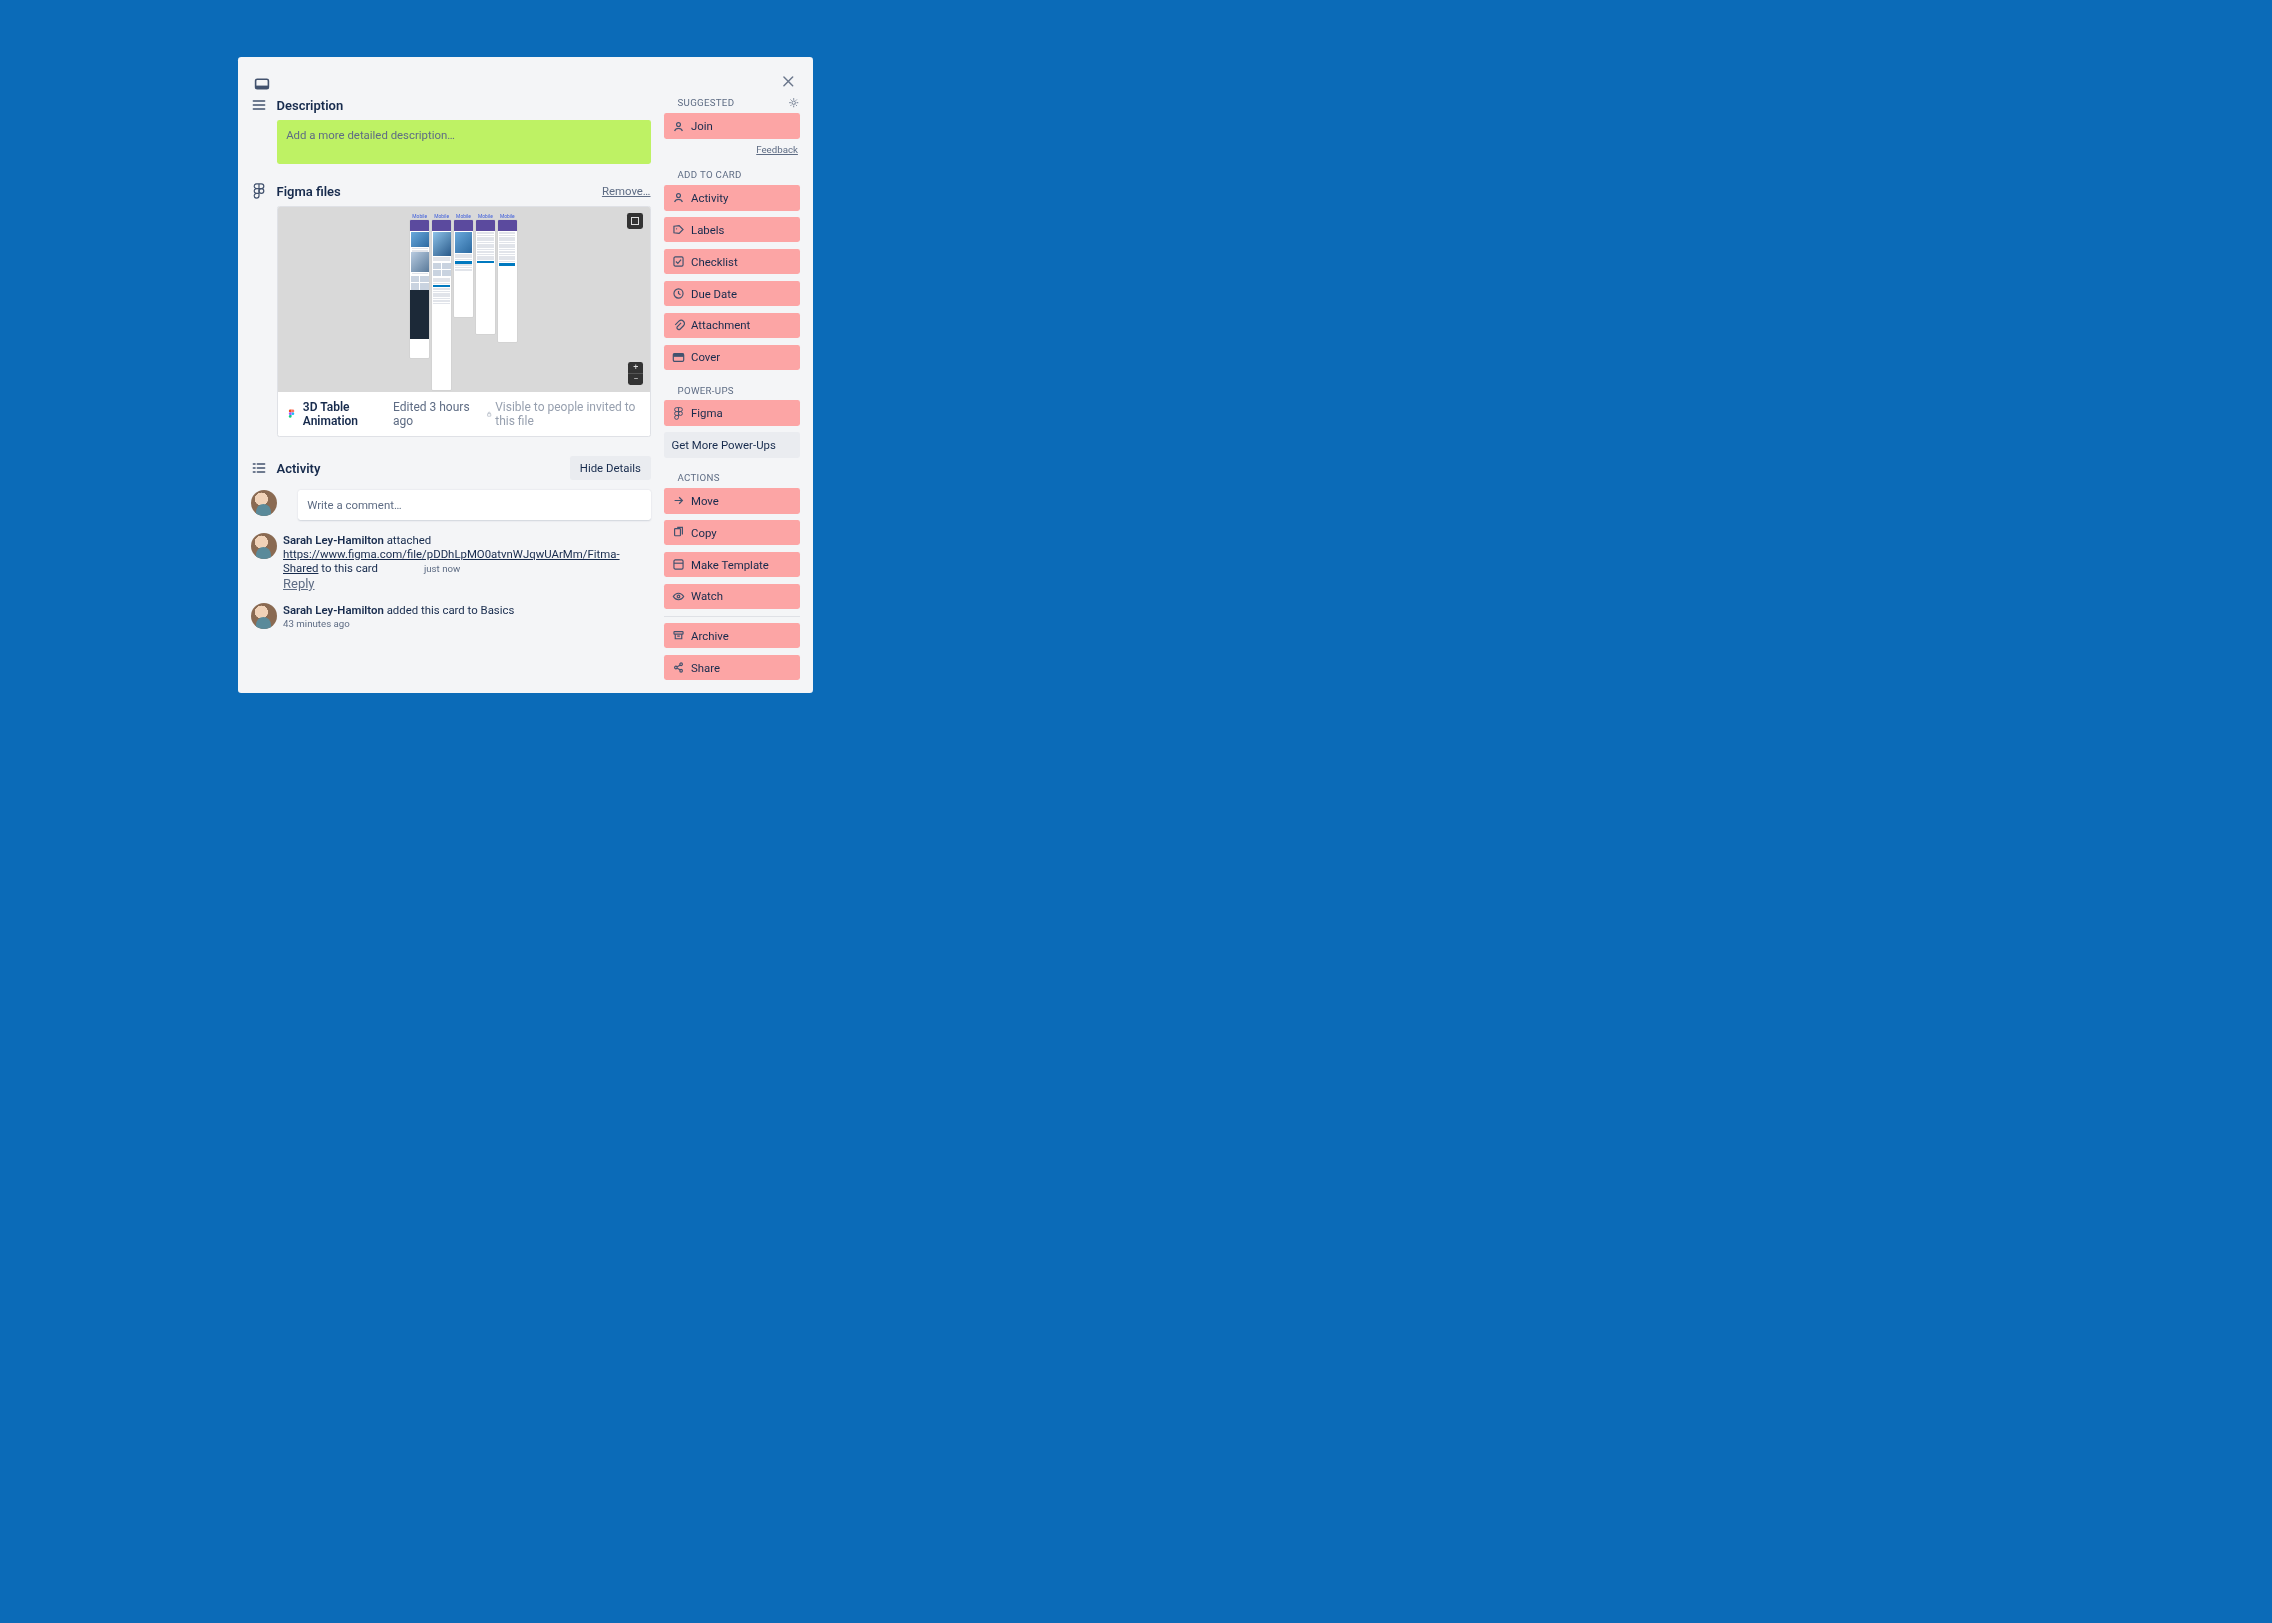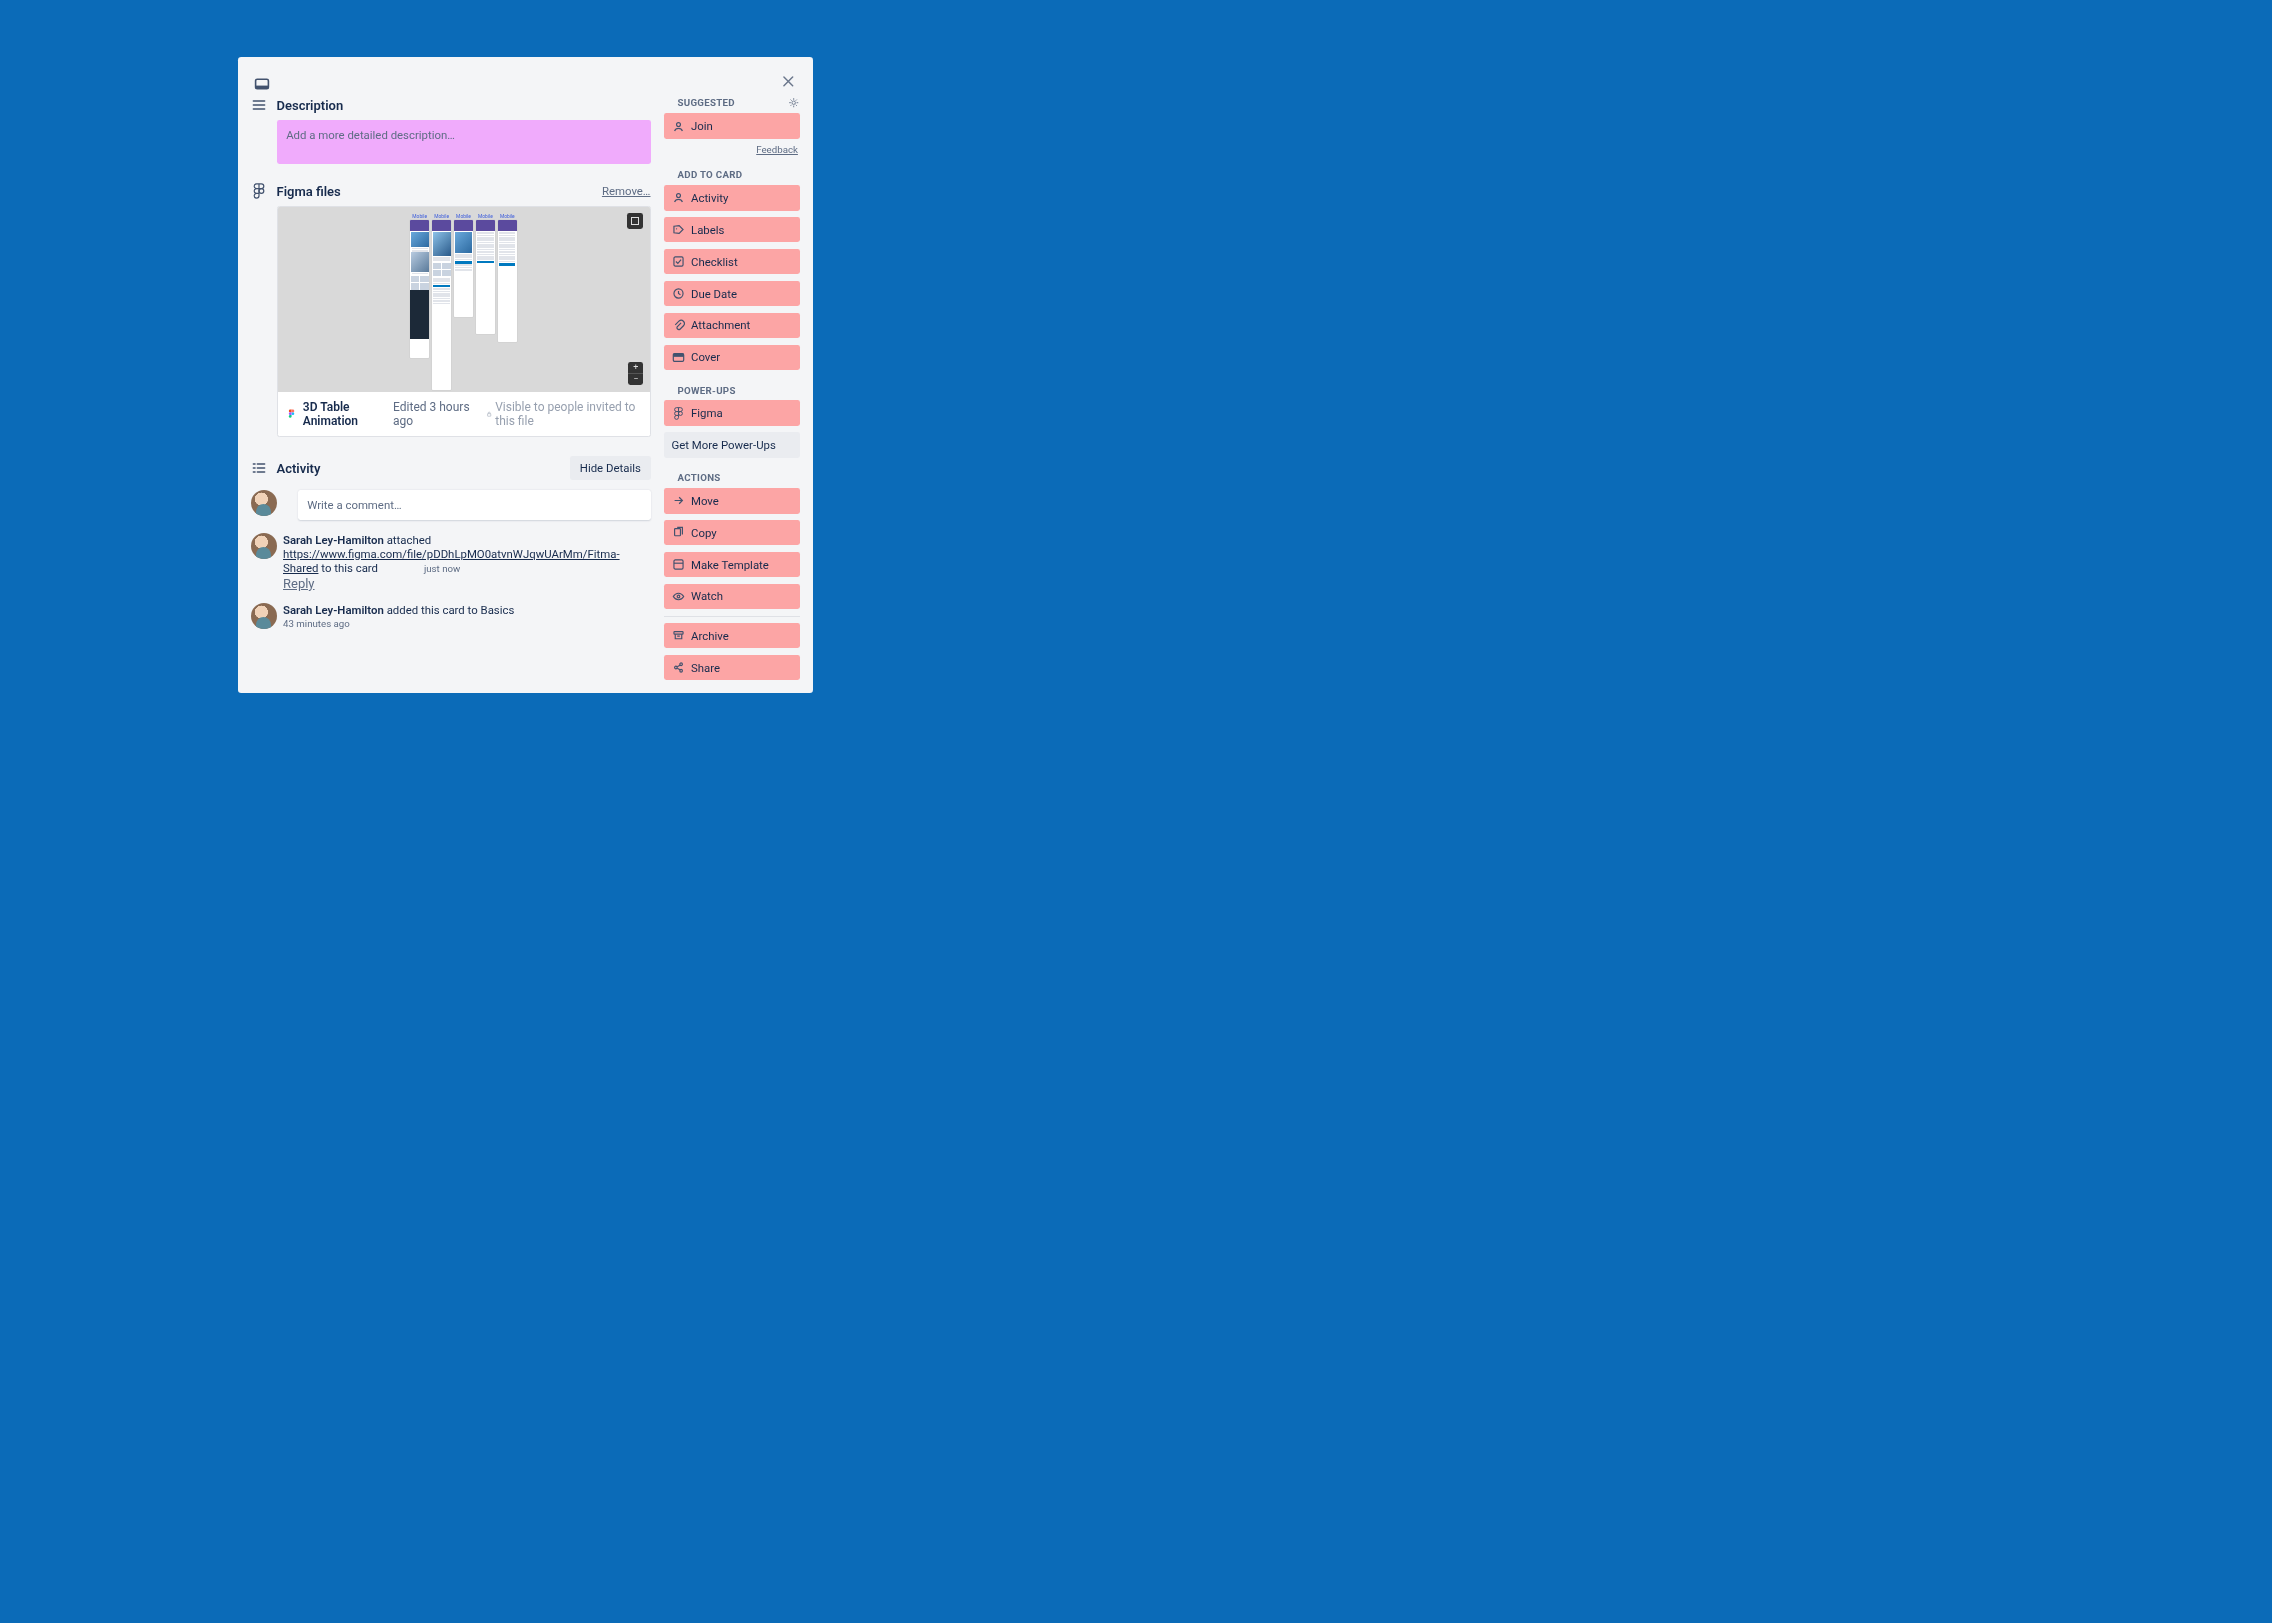--- a/index.html
+++ b/index.html
@@ -87,21 +87,21 @@
       flex: 1;
     }
     .section-head .sec-action {
       font-size: 11.4px;
       color: #5e6c84;
       text-decoration: underline;
       cursor: pointer;
     }
     .desc-input {
       margin-left: 26px;
-      background: #f0abfc;
+      background: #bef264;
       border-radius: 2.4px;
       padding: 8px 9.7px;
       font-size: 11.4px;
       color: #5e6c84;
       min-height: 44px;
       cursor: text;
     }
     
     .figma-embed {
       margin-left: 26px;
@@ -184,21 +184,21 @@
     .act-body { flex:1; }
     .act-body .who { font-weight:600; }
     .act-body a { color:#172b4d; text-decoration: underline; }
     .act-body .meta { color:#5e6c84; font-size:9.7px; margin-left:4.9px;padding-left:41px; }
     .act-body .ts { color:#5e6c84; font-size:9.7px; margin-top:1.6px; }
     .act-body .reply { color:#5e6c84; font-size:13px; text-decoration: underline; display:inline-block; margin-top:1.6px; }
     
     .side-group { margin-bottom: 14.6px; }
     .side-head {
       display:flex; align-items:center; justify-content:space-between;
-      font-size:9.7px; font-weight:700; color:#5e6c84; letter-spacing:0.3px;
+      font-size:9.7px; font-weight:400; color:#5e6c84; letter-spacing:0.3px;
       margin-bottom: 4.9px; text-transform: uppercase; padding-left: 14px;
     }
     .side-head .gear { width:11.4px; height:11.4px; color:#6b778c; }
     .side-btn {
       display:flex; align-items:center; gap:6.5px;
       background:#fca5a5; border-radius:2.4px;
       padding: 5.7px 8px; margin-bottom: 6.5px;
       font-size:11.4px; color:#172b4d; cursor:pointer;
     }
     .side-btn svg { width:13px; height:13px; color:#42526e; flex-shrink:0; }

